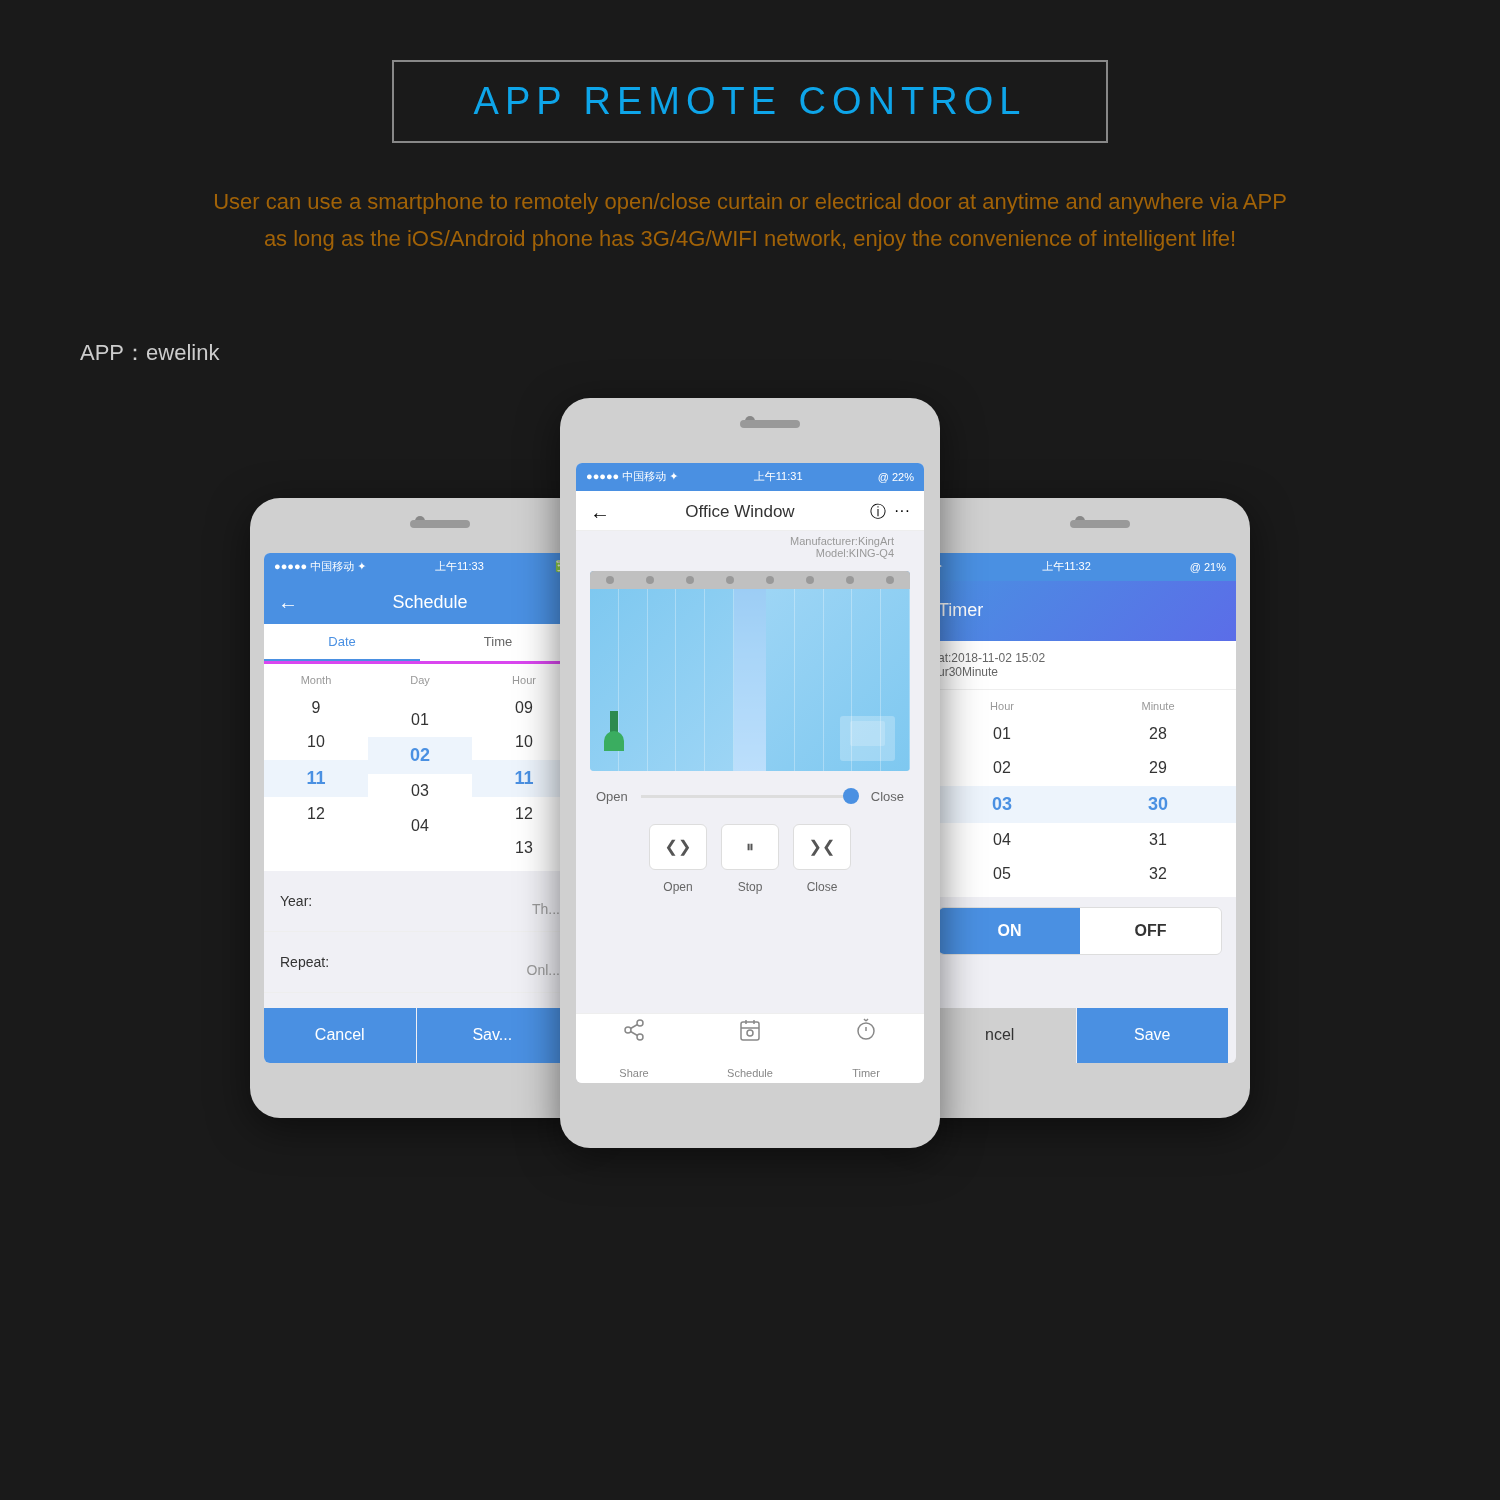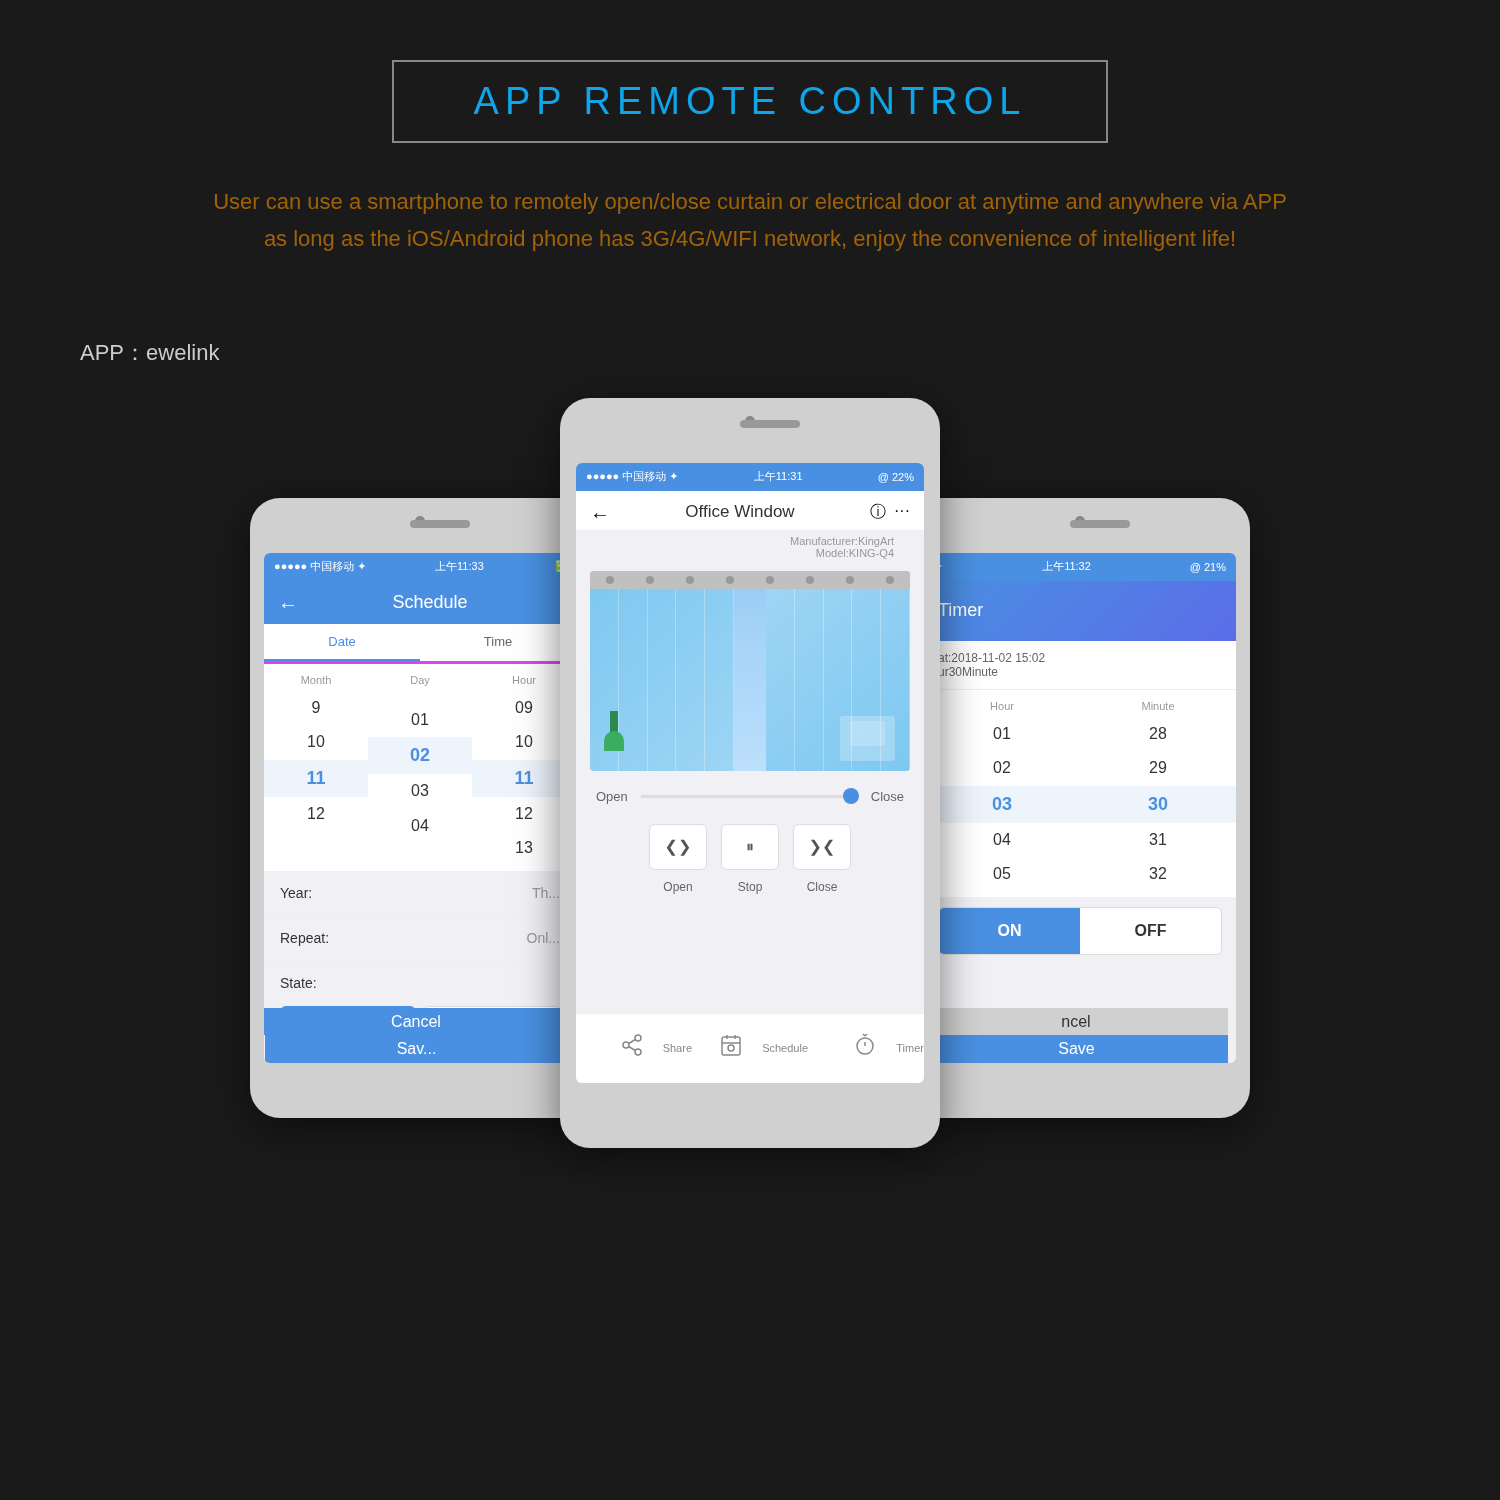--- a/index.html
+++ b/index.html
@@ -218,30 +218,30 @@
       padding: 14px 16px;
       border-bottom: 1px solid #eee;
       font-size: 14px;
     }
     .schedule-field-label {
       color: #333;
       font-weight: 400;
     }
     .schedule-field-value {
       color: #999;
+      margin-top: 16px;
     }
 
     .bottom-buttons {
       display: flex;
       position: absolute;
       bottom: 0;
       left: 0;
       right: 8px;
       height: 55px;
-      flex-direction: column;
     }
     .btn-cancel {
       flex: 1;
       background: #4a90e2;
       color: white;
       border: none;
       font-size: 16px;
       cursor: pointer;
     }
     .btn-save {
@@ -424,23 +424,23 @@
       position: absolute;
       bottom: 0;
       left: 0;
       right: 0;
       height: 70px;
       align-items: center;
     }
     .nav-item {
       flex: 1;
       display: flex;
-      flex-direction: row;
-      align-items: center;
-      justify-content: flex-end;
+      flex-direction: column;
+      align-items: center;
+      justify-content: center;
       gap: 19px;
       cursor: pointer;
     }
     .nav-icon {
       font-size: 22px;
       color: #888;
     }
     .nav-label {
       font-size: 11px;
       color: #888;

